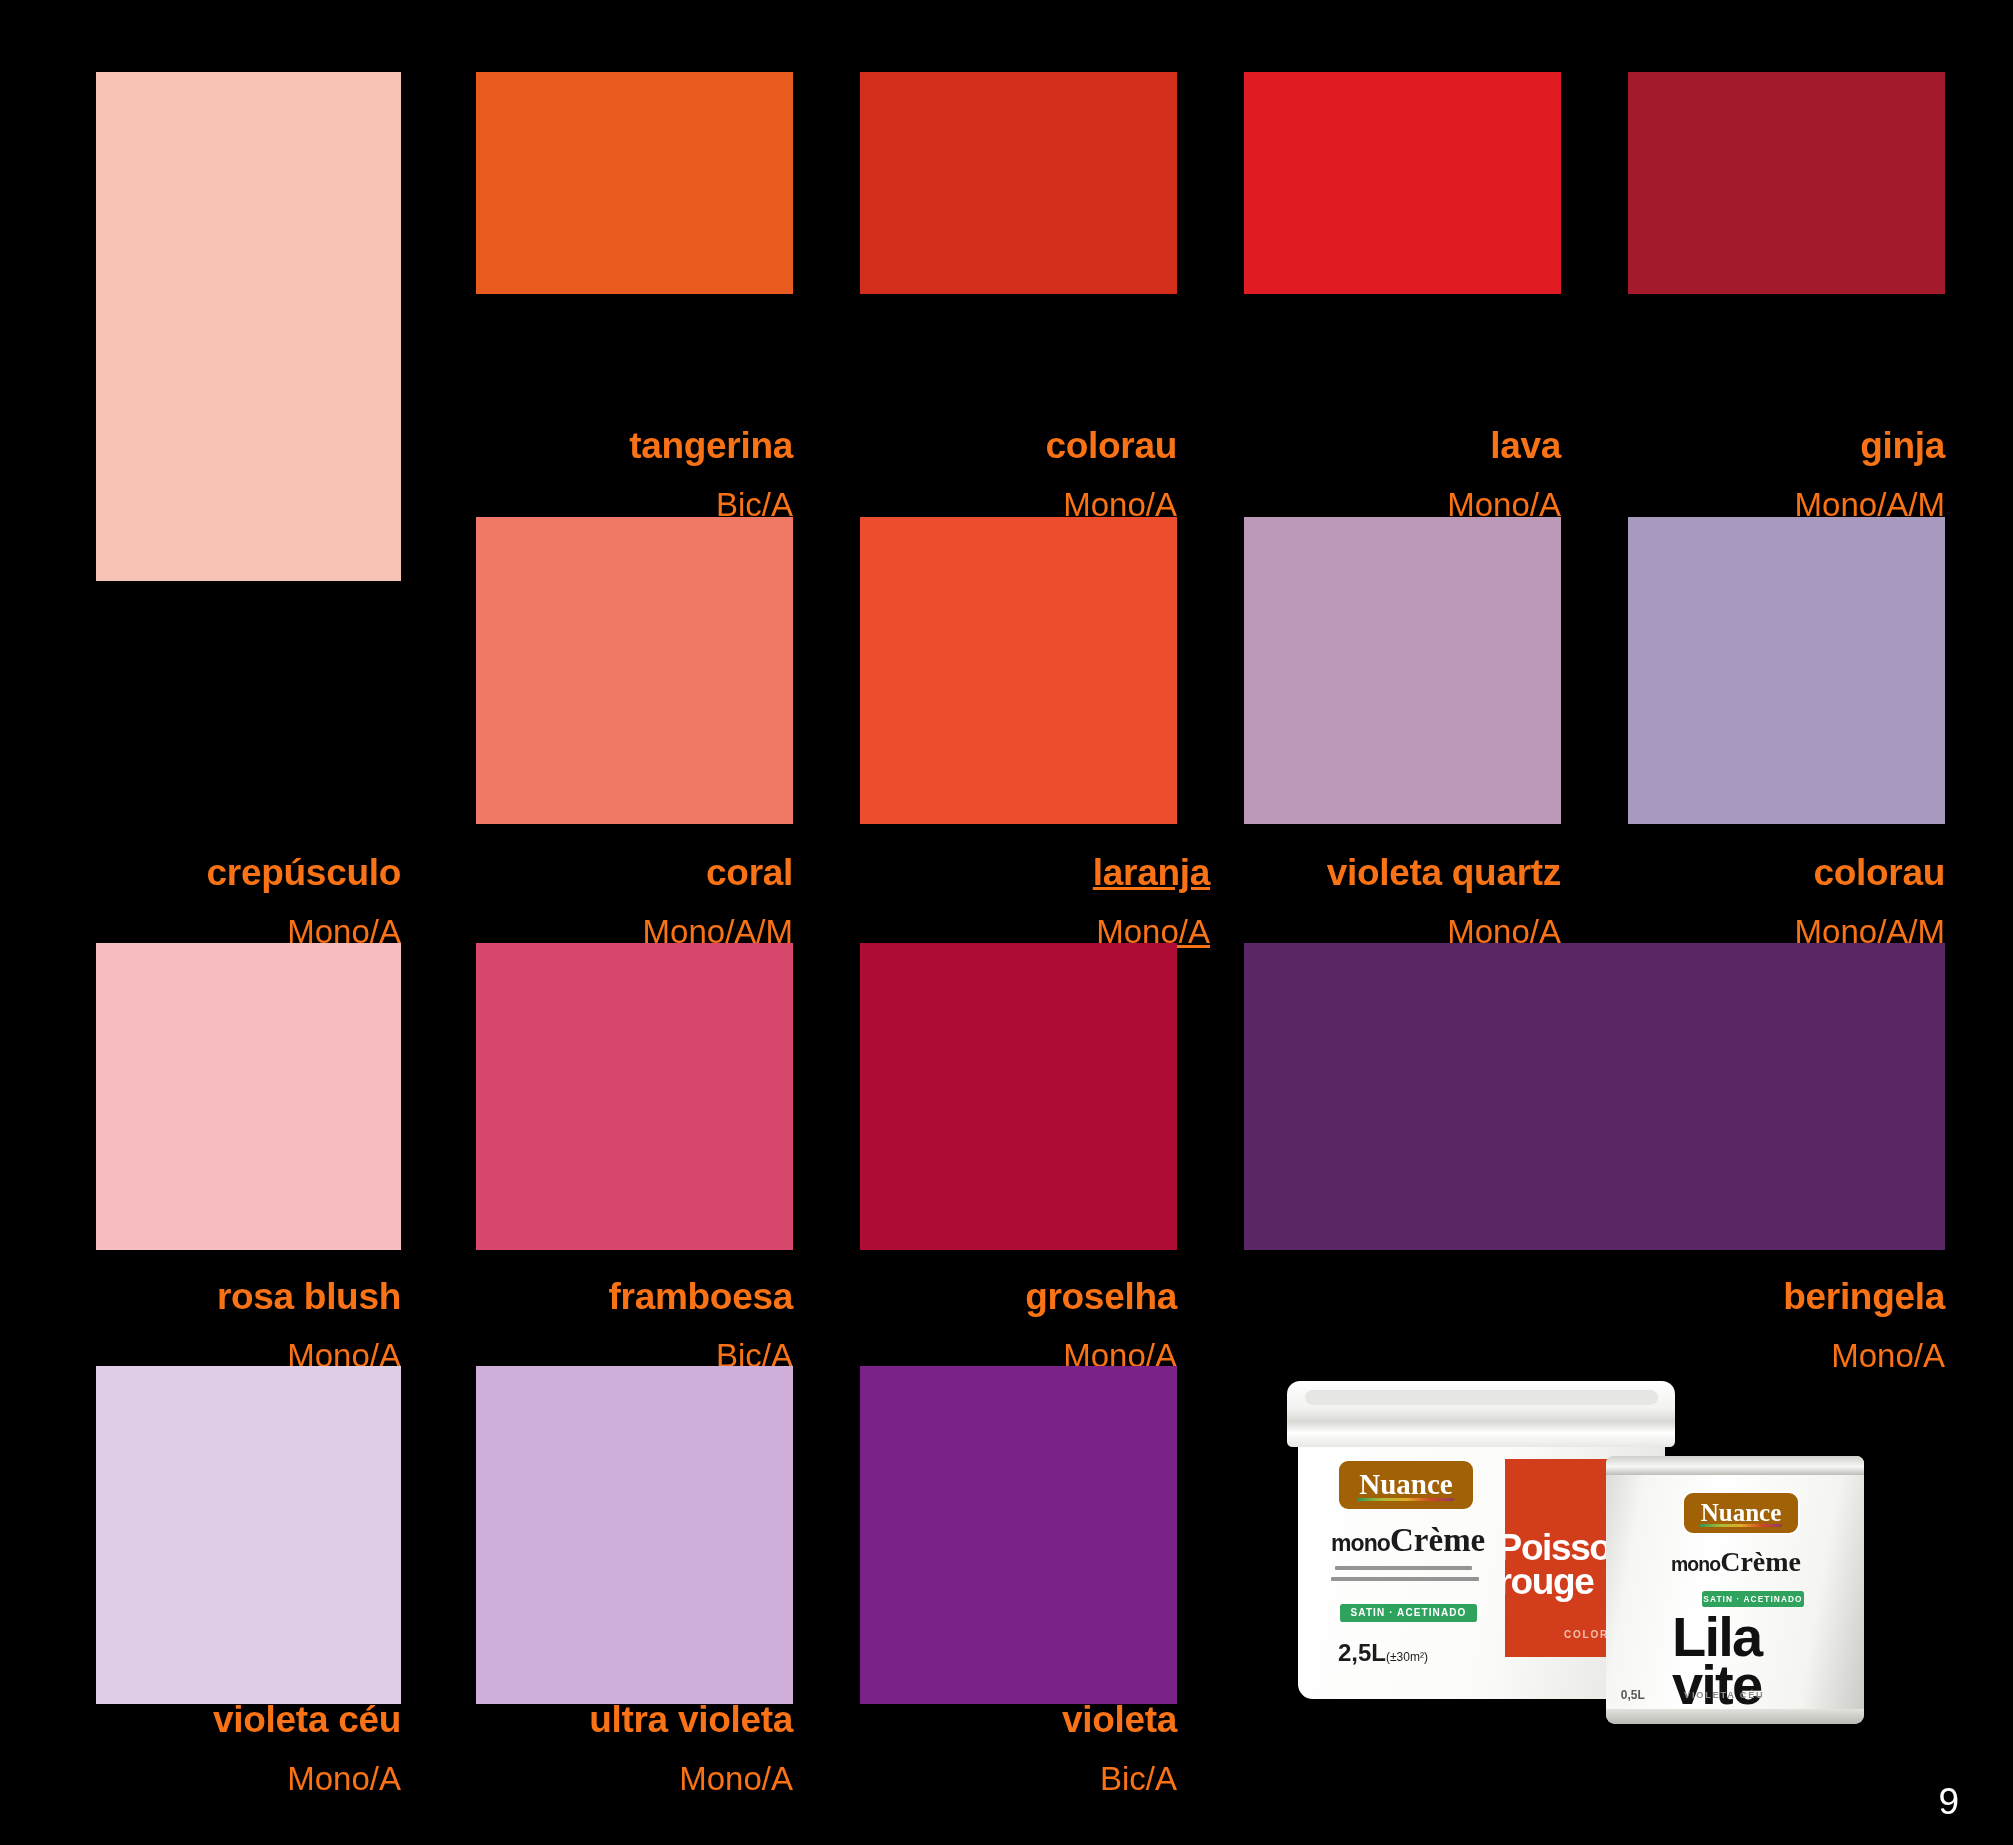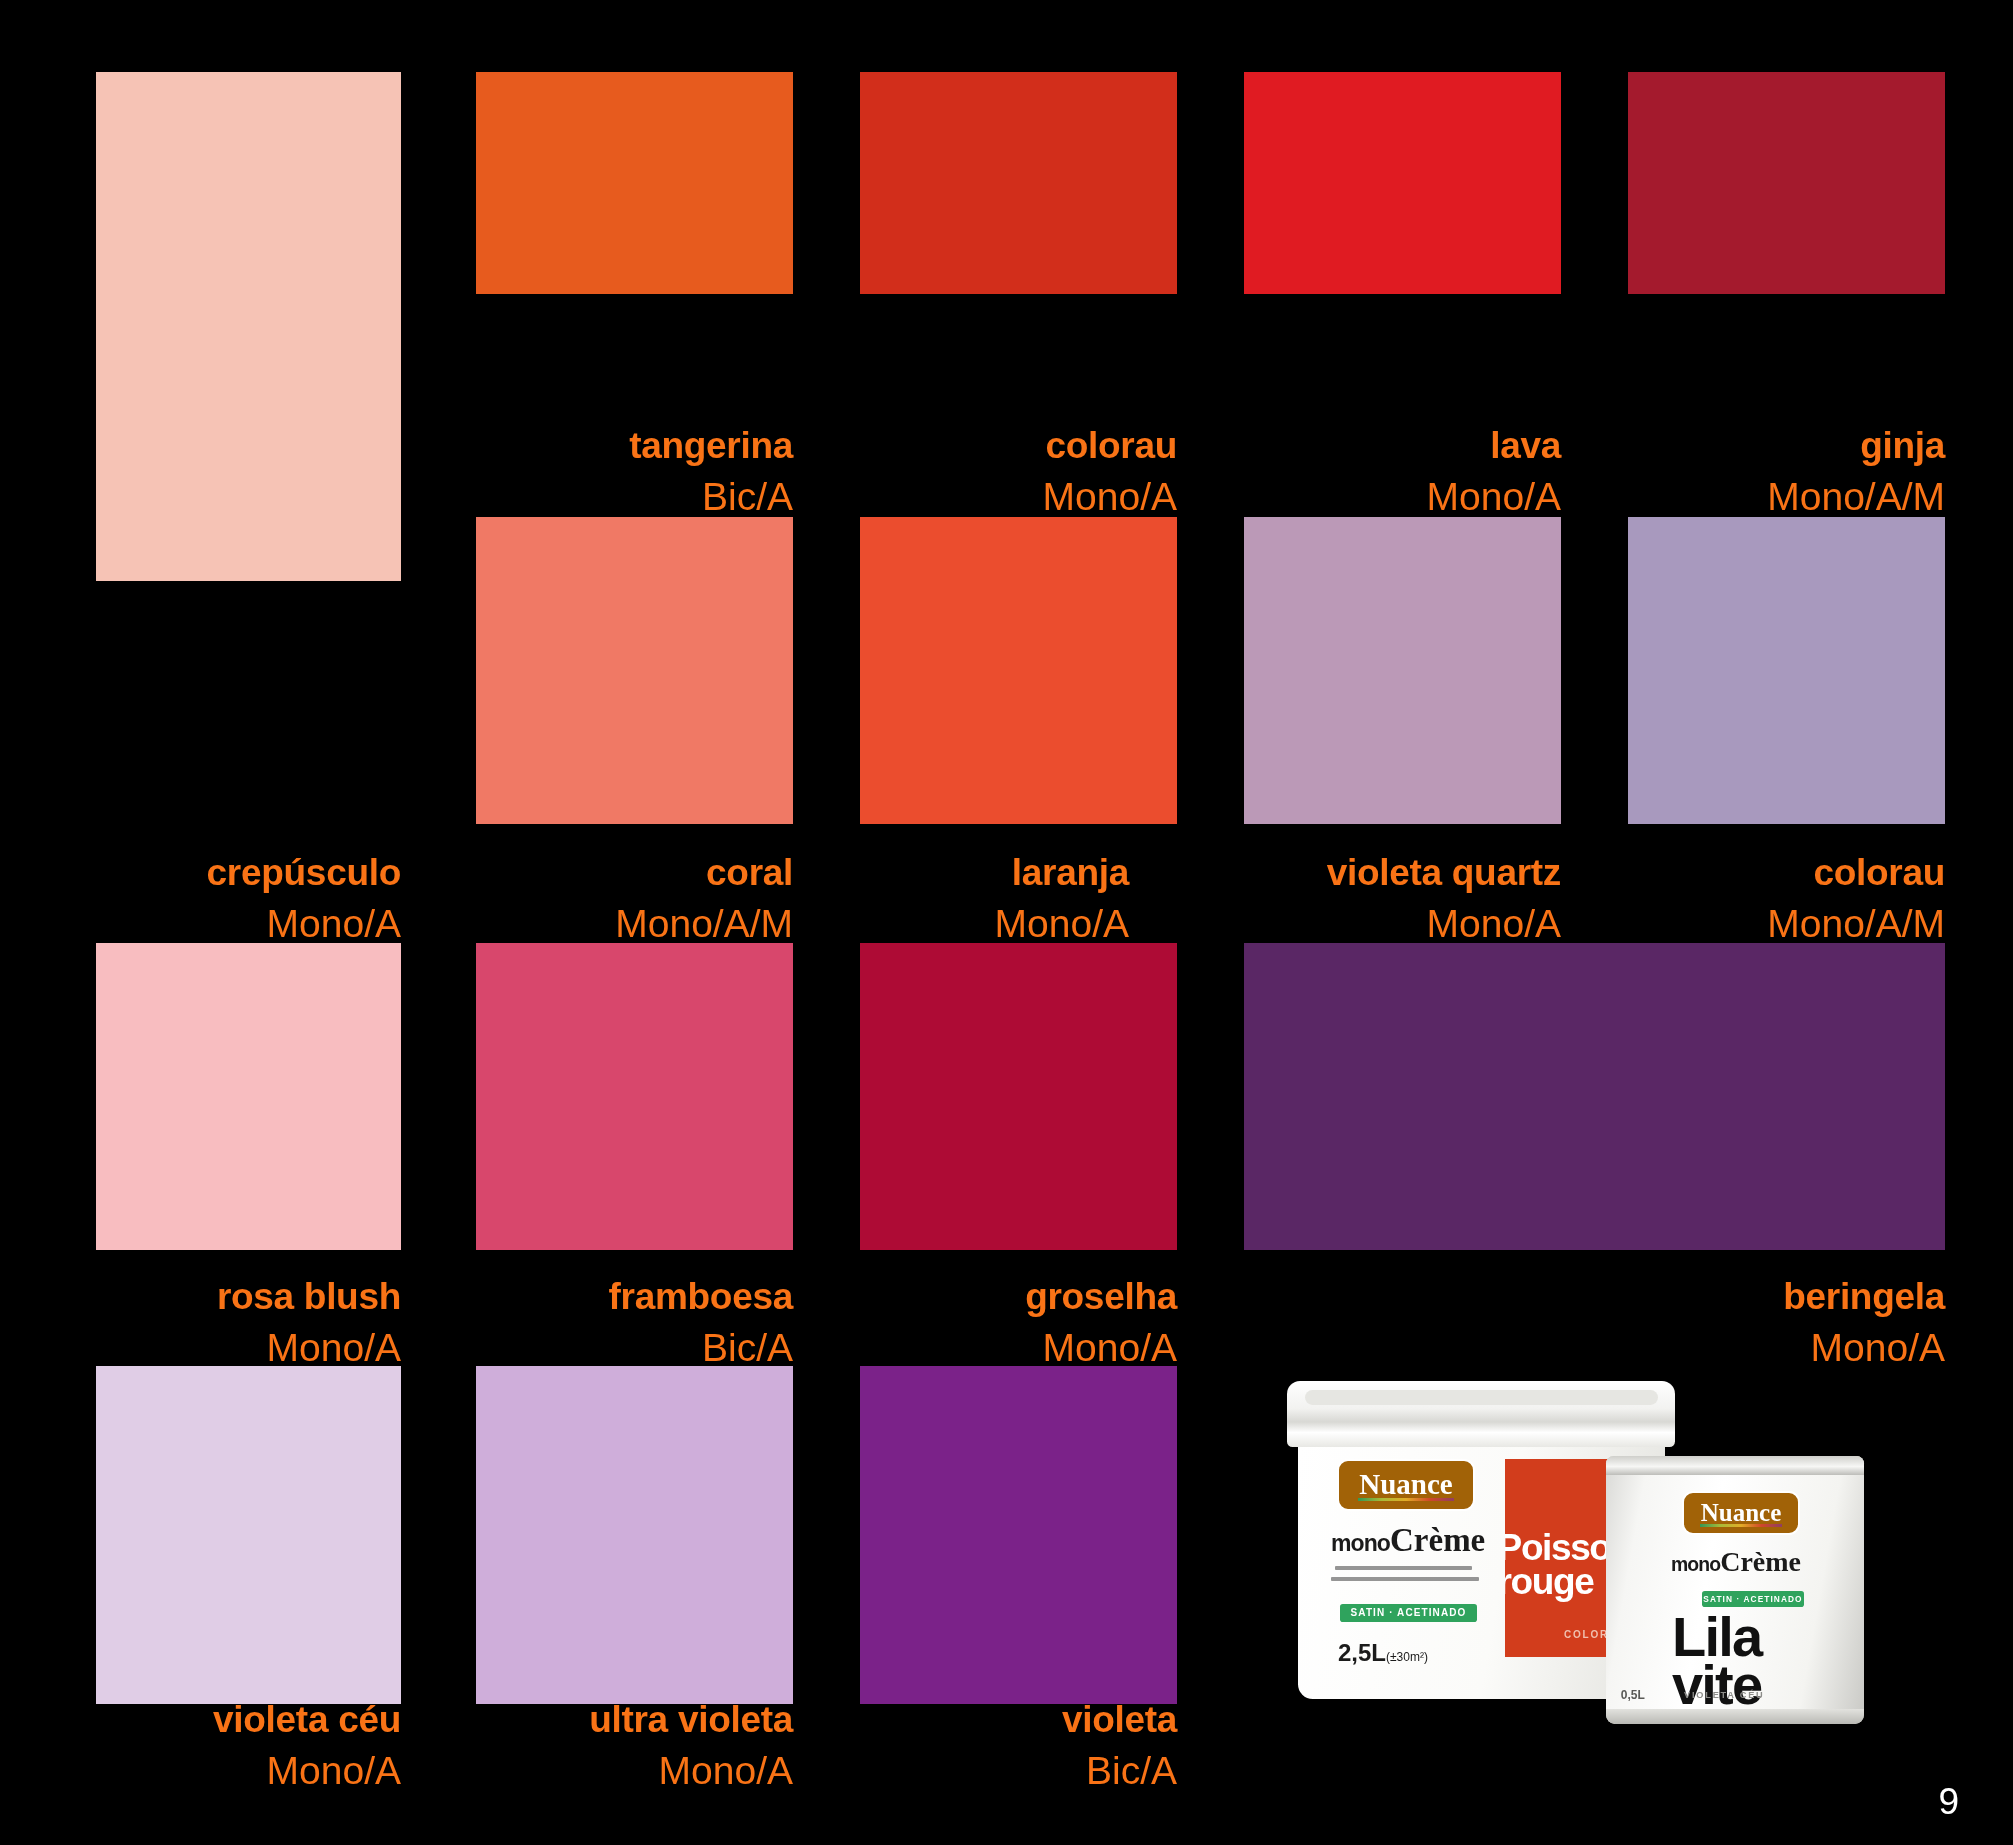--- a/index.html
+++ b/index.html
@@ -24,23 +24,23 @@
   }
   .cap .nm {
     display:block;
     font-size:37px;
     font-weight:bold;
     letter-spacing:-0.3px;
     white-space:nowrap;
   }
   .cap .sub {
     display:block;
-    font-size:39px;
+    font-size:33px;
     font-weight:400;
-    margin-top:13px;
+    margin-top:24px;
     white-space:nowrap;
   }
 
   .footnote {
     position:absolute;
     left:92px; top:1797px;
     color:#ffffff;
     font-size:24px;
     letter-spacing:0.2px;
     white-space:nowrap;
@@ -208,21 +208,21 @@
     <div class="chip" style="background:#F07965"></div>
   </div>
   <div class="cap" style="left:476px; top:854px; width:317px;">
     <span class="nm">coral</span>
     <span class="sub">Mono/A/M</span>
   </div>
 
   <div class="swatch" style="left:860px; top:517px; width:317px; height:307px;">
     <div class="chip" style="background:#EB4D2E"></div>
   </div>
-  <div class="cap" style="left:812px; top:854px; width:317px;">
+  <div class="cap" style="left:893px; top:854px; width:317px;text-decoration:underline;">
     <span class="nm">laranja</span>
     <span class="sub">Mono/A</span>
   </div>
 
   <div class="swatch" style="left:1244px; top:517px; width:317px; height:307px;">
     <div class="chip" style="background:#BB99B7"></div>
   </div>
   <div class="cap" style="left:1244px; top:854px; width:317px;">
     <span class="nm">violeta quartz</span>
     <span class="sub">Mono/A</span>

